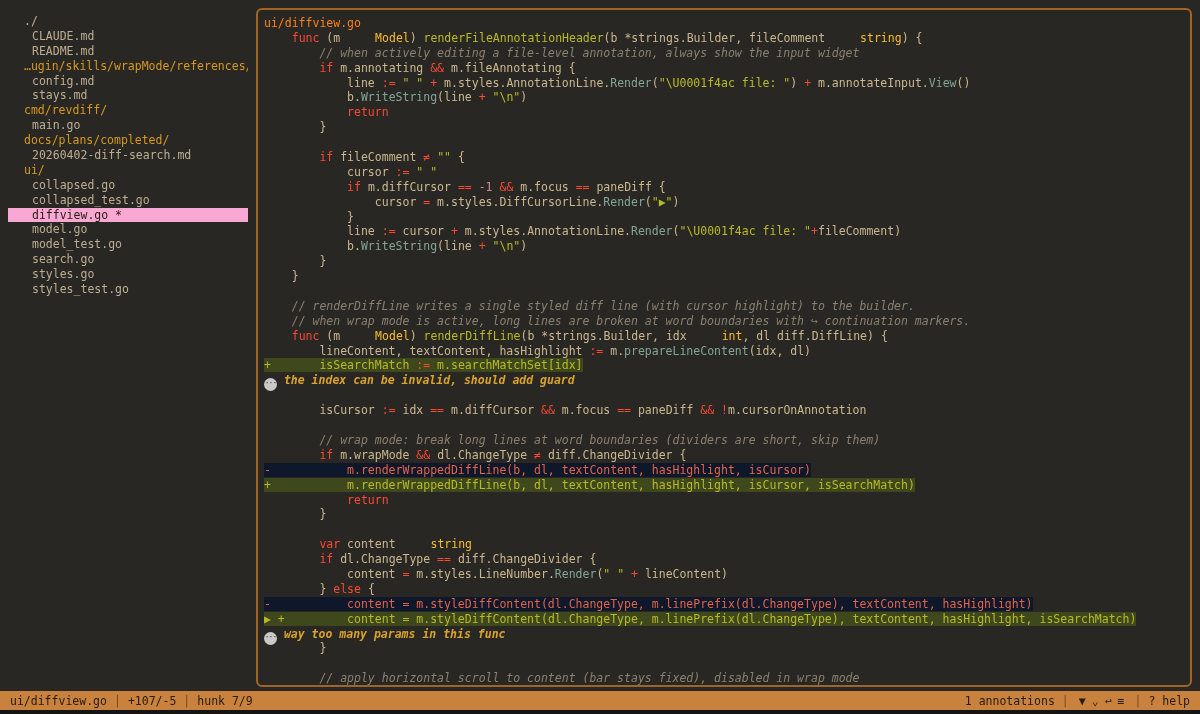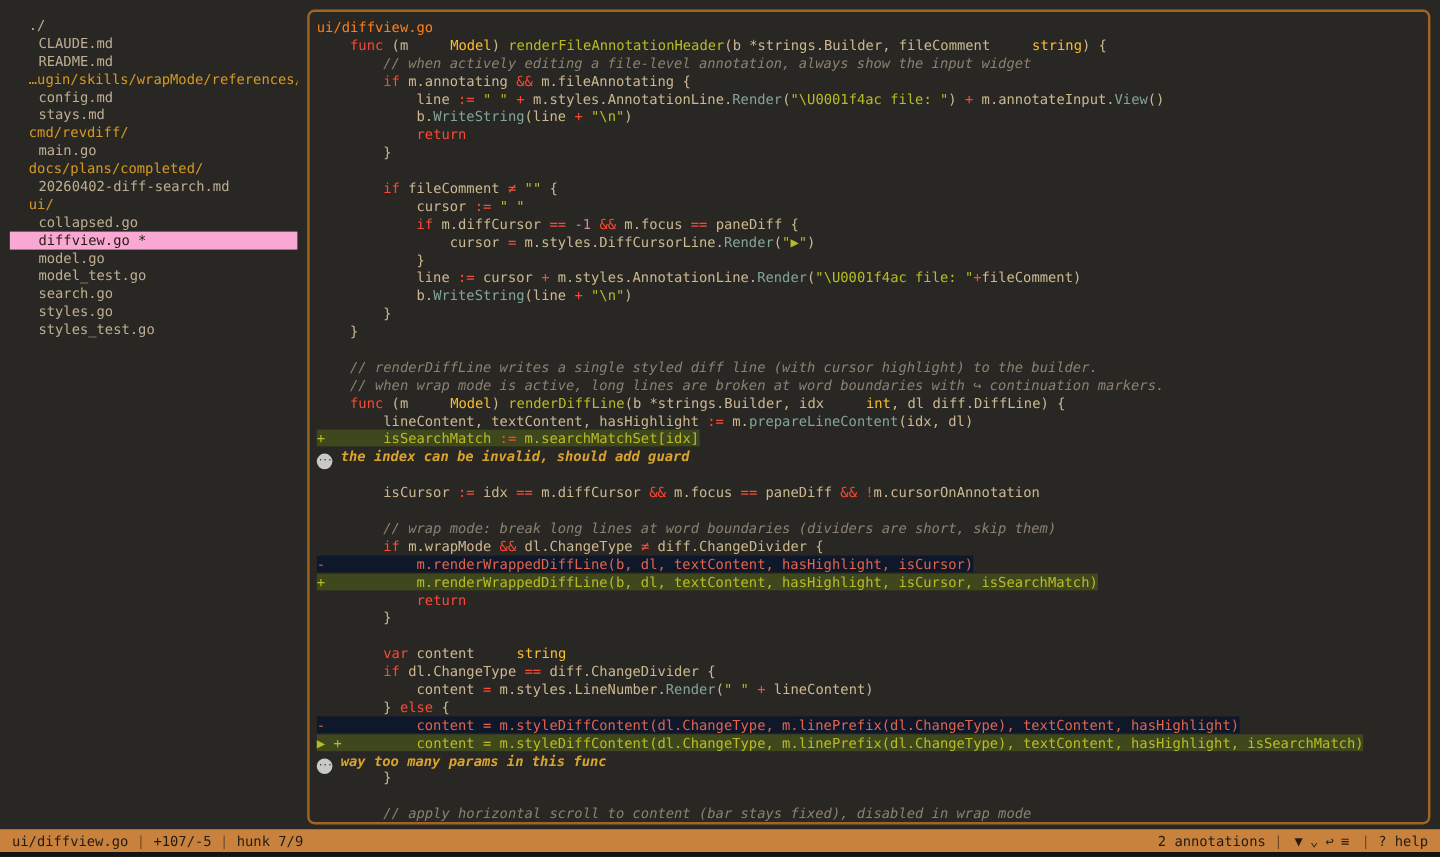--- a/index.html
+++ b/index.html
@@ -82,20 +82,21 @@
         <div class="tree-item file">README.md</div>
         <div class="tree-item dir">…ugin/skills/wrapMode/references/</div>
         <div class="tree-item file">config.md</div>
         <div class="tree-item file">stays.md</div>
         <div class="tree-item dir">cmd/revdiff/</div>
         <div class="tree-item file">main.go</div>
         <div class="tree-item dir">docs/plans/completed/</div>
         <div class="tree-item file">20260402-diff-search.md</div>
         <div class="tree-item dir">ui/</div>
         <div class="tree-item file">collapsed.go</div>
+        <div class="tree-item file">collapsed_test.go</div>
         <div class="tree-item file selected">diffview.go *</div>
         <div class="tree-item file">model.go</div>
         <div class="tree-item file">model_test.go</div>
         <div class="tree-item file">search.go</div>
         <div class="tree-item file">styles.go</div>
         <div class="tree-item file">styles_test.go</div>
       </aside>
     <section class="diff-pane">
       <pre class="code"><div class="cl"><span class="tk-hdr">ui/diffview.go</span></div><div class="cl"><span>    </span><span class="tk-k">func</span><span> (m </span><span class="tk-t">Model</span><span>) </span><span class="tk-fn">renderFileAnnotationHeader</span><span>(b *strings.Builder, fileComment </span><span class="tk-t">string</span><span>) {</span></div><div class="cl"><span>        </span><span class="tk-c">// when actively editing a file-level annotation, always show the input widget</span></div><div class="cl"><span>        </span><span class="tk-k">if</span><span> m.annotating </span><span class="tk-op">&amp;&amp;</span><span> m.fileAnnotating {</span></div><div class="cl"><span>            line </span><span class="tk-op">:=</span><span> </span><span class="tk-s">" "</span><span> </span><span class="tk-op">+</span><span> m.styles.AnnotationLine.</span><span class="tk-m">Render</span><span>(</span><span class="tk-s">"\U0001f4ac file: "</span><span>) </span><span class="tk-op">+</span><span> m.annotateInput.</span><span class="tk-m">View</span><span>()</span></div><div class="cl"><span>            b.</span><span class="tk-m">WriteString</span><span>(line </span><span class="tk-op">+</span><span> </span><span class="tk-s">"\n"</span><span>)</span></div><div class="cl"><span>            </span><span class="tk-k">return</span></div><div class="cl"><span>        }</span></div><div class="cl">&nbsp;</div><div class="cl"><span>        </span><span class="tk-k">if</span><span> fileComment </span><span class="tk-op">≠</span><span> </span><span class="tk-s">""</span><span> {</span></div><div class="cl"><span>            cursor </span><span class="tk-op">:=</span><span> </span><span class="tk-s">" "</span></div><div class="cl"><span>            </span><span class="tk-k">if</span><span> m.diffCursor </span><span class="tk-op">==</span><span> </span><span class="tk-n">-1</span><span> </span><span class="tk-op">&amp;&amp;</span><span> m.focus </span><span class="tk-op">==</span><span> paneDiff {</span></div><div class="cl"><span>                cursor </span><span class="tk-op">=</span><span> m.styles.DiffCursorLine.</span><span class="tk-m">Render</span><span>(</span><span class="tk-s">"▶"</span><span>)</span></div><div class="cl"><span>            }</span></div><div class="cl"><span>            line </span><span class="tk-op">:=</span><span> cursor </span><span class="tk-op">+</span><span> m.styles.AnnotationLine.</span><span class="tk-m">Render</span><span>(</span><span class="tk-s">"\U0001f4ac file: "</span><span class="tk-op">+</span><span>fileComment)</span></div><div class="cl"><span>            b.</span><span class="tk-m">WriteString</span><span>(line </span><span class="tk-op">+</span><span> </span><span class="tk-s">"\n"</span><span>)</span></div><div class="cl"><span>        }</span></div><div class="cl"><span>    }</span></div><div class="cl">&nbsp;</div><div class="cl"><span>    </span><span class="tk-c">// renderDiffLine writes a single styled diff line (with cursor highlight) to the builder.</span></div><div class="cl"><span>    </span><span class="tk-c">// when wrap mode is active, long lines are broken at word boundaries with ↪ continuation markers.</span></div><div class="cl"><span>    </span><span class="tk-k">func</span><span> (m </span><span class="tk-t">Model</span><span>) </span><span class="tk-fn">renderDiffLine</span><span>(b *strings.Builder, idx </span><span class="tk-t">int</span><span>, dl diff.DiffLine) {</span></div><div class="cl"><span>        lineContent, textContent, hasHighlight </span><span class="tk-op">:=</span><span> m.</span><span class="tk-m">prepareLineContent</span><span>(idx, dl)</span></div><div class="cl"><span class="linebg add"><span class="tk-addfg">+       isSearchMatch </span><span class="tk-op">:=</span><span class="tk-addfg"> m.searchMatchSet[idx]</span></span></div><div class="cl"><span class="ann-icon">···</span><span class="ann-text"> the index can be invalid, should add guard</span></div><div class="cl">&nbsp;</div><div class="cl"><span>        isCursor </span><span class="tk-op">:=</span><span> idx </span><span class="tk-op">==</span><span> m.diffCursor </span><span class="tk-op">&amp;&amp;</span><span> m.focus </span><span class="tk-op">==</span><span> paneDiff </span><span class="tk-op">&amp;&amp;</span><span> </span><span class="tk-op">!</span><span>m.cursorOnAnnotation</span></div><div class="cl">&nbsp;</div><div class="cl"><span>        </span><span class="tk-c">// wrap mode: break long lines at word boundaries (dividers are short, skip them)</span></div><div class="cl"><span>        </span><span class="tk-k">if</span><span> m.wrapMode </span><span class="tk-op">&amp;&amp;</span><span> dl.ChangeType </span><span class="tk-op">≠</span><span> diff.ChangeDivider {</span></div><div class="cl"><span class="linebg del"><span class="tk-delfg">-           m.renderWrappedDiffLine(b, dl, textContent, hasHighlight, isCursor)</span></span></div><div class="cl"><span class="linebg add"><span class="tk-addfg">+           m.renderWrappedDiffLine(b, dl, textContent, hasHighlight, isCursor, isSearchMatch)</span></span></div><div class="cl"><span>            </span><span class="tk-k">return</span></div><div class="cl"><span>        }</span></div><div class="cl">&nbsp;</div><div class="cl"><span>        </span><span class="tk-k">var</span><span> content </span><span class="tk-t">string</span></div><div class="cl"><span>        </span><span class="tk-k">if</span><span> dl.ChangeType </span><span class="tk-op">==</span><span> diff.ChangeDivider {</span></div><div class="cl"><span>            content </span><span class="tk-op">=</span><span> m.styles.LineNumber.</span><span class="tk-m">Render</span><span>(</span><span class="tk-s">" "</span><span> </span><span class="tk-op">+</span><span> lineContent)</span></div><div class="cl"><span>        } </span><span class="tk-k">else</span><span> {</span></div><div class="cl"><span class="linebg del"><span class="tk-delfg">-           content = m.styleDiffContent(dl.ChangeType, m.linePrefix(dl.ChangeType), textContent, hasHighlight)</span></span></div><div class="cl"><span class="linebg add"><span class="tk-cur">▶</span><span class="tk-addfg"> +         content = m.styleDiffContent(dl.ChangeType, m.linePrefix(dl.ChangeType), textContent, hasHighlight, isSearchMatch)</span></span></div><div class="cl"><span class="ann-icon">···</span><span class="ann-text"> way too many params in this func</span></div><div class="cl"><span>        }</span></div><div class="cl">&nbsp;</div><div class="cl"><span>        </span><span class="tk-c">// apply horizontal scroll to content (bar stays fixed), disabled in wrap mode</span></div></pre>
     </section>
@@ -103,21 +104,21 @@
 
   <footer class="status-bar">
     <div class="sb-left">
       <span>ui/diffview.go</span>
       <span class="sb-sep">|</span>
       <span>+107/-5</span>
       <span class="sb-sep">|</span>
       <span>hunk 7/9</span>
     </div>
     <div class="sb-right">
-      <span>2 annotations</span>
+      <span>1 annotations</span>
       <span class="sb-sep">|</span>
       <span class="sb-icon">▼</span>
       <span class="sb-icon">⌄</span>
       <span class="sb-icon">↩</span>
       <span class="sb-icon">≡</span>
       <span class="sb-sep">|</span>
       <span>? help</span>
     </div>
   </footer>
   <div class="bottom-strip"></div>

